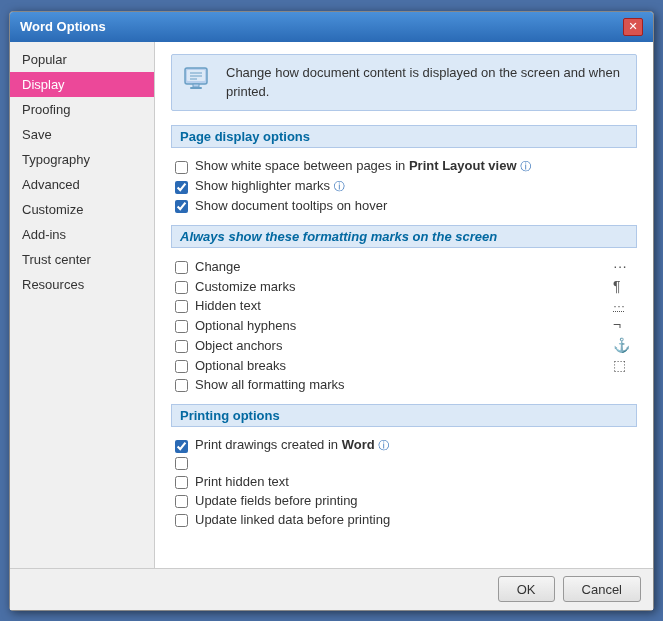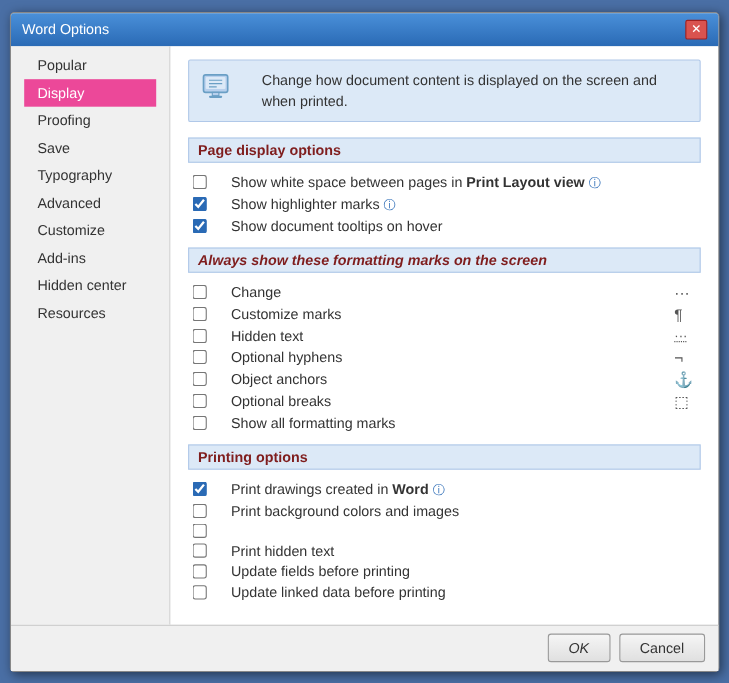--- a/index.html
+++ b/index.html
@@ -28,21 +28,21 @@
       color: white;
       padding: 6px 10px;
       display: flex;
       align-items: center;
       justify-content: space-between;
       border-radius: 3px 3px 0 0;
       height: 30px;
     }
     .title-bar-text {
       font-size: 13px;
-      font-weight: normal;
+      font-weight: bold;
     }
     .close-btn {
       background: #d9534f;
       border: 1px solid #a02020;
       border-radius: 2px;
       width: 20px;
       height: 18px;
       display: flex;
       align-items: center;
       justify-content: center;
@@ -52,21 +52,21 @@
     }
     .dialog-body {
       display: flex;
       flex: 1;
       overflow: hidden;
     }
     .sidebar {
       width: 145px;
       background: #f0f0f0;
       border-right: 1px solid #ccc;
-      padding: 5px 12px;
+      padding: 5px 0;
     }
     .sidebar-item {
       padding: 5px 12px;
       cursor: pointer;
       color: #333;
       font-size: 13px;
     }
     .sidebar-item.active {
       background: #ec4899;
       color: white;
@@ -77,21 +77,21 @@
       padding: 12px 16px;
       overflow-y: auto;
     }
     .info-banner {
       background: #dce9f7;
       border: 1px solid #b0c8e8;
       padding: 8px 10px;
       margin-bottom: 14px;
       display: flex;
       align-items: flex-start;
-      gap: 24px;
+      gap: 12px;
       border-radius: 2px;
     }
     .info-icon {
       width: 32px;
       height: 32px;
       flex-shrink: 0;
       display: flex;
       align-items: center;
       justify-content: center;
     }
@@ -103,29 +103,29 @@
       font-size: 13px;
       color: #333;
       line-height: 1.5;
     }
     .section-header {
       background: #dce9f7;
       border: 1px solid #b0c8e8;
       padding: 3px 8px;
       font-size: 13px;
       font-weight: bold;
-      color: #7f1d1d;
+      color: #0369a1;
       margin-bottom: 8px;
       margin-top: 4px;
     }
     .option-row {
       display: flex;
-      align-items: center;
+      align-items: flex-end;
       padding: 2px 4px;
-      gap: 22px;
+      gap: 7px;
     }
     .option-row label {
       font-size: 13px;
       color: #333;
       cursor: pointer;
       flex: 1;
     }
     .option-row .symbol {
       font-size: 14px;
       color: #555;
@@ -156,21 +156,20 @@
       padding: 4px 18px;
       font-size: 13px;
       border-radius: 3px;
       cursor: pointer;
       height: 26px;
     }
     .btn-ok {
       background: linear-gradient(to bottom, #f5f5f5, #e0e0e0);
       border: 1px solid #999;
       color: #333;
-      font-style: italic;
     }
     .btn-cancel {
       background: linear-gradient(to bottom, #f5f5f5, #e0e0e0);
       border: 1px solid #999;
       color: #333;
     }
   </style>
 </head>
 <body>
 
@@ -183,21 +182,21 @@
 
     <div class="sidebar">
       <div class="sidebar-item">Popular</div>
       <div class="sidebar-item active">Display</div>
       <div class="sidebar-item">Proofing</div>
       <div class="sidebar-item">Save</div>
       <div class="sidebar-item">Typography</div>
       <div class="sidebar-item">Advanced</div>
       <div class="sidebar-item">Customize</div>
       <div class="sidebar-item">Add-ins</div>
-      <div class="sidebar-item">Hidden  center</div>
+      <div class="sidebar-item">Trust  center</div>
       <div class="sidebar-item">Resources</div>
     </div>
 
     <div class="main-content">
 
       <div class="info-banner">
         <div class="info-icon">
           <svg viewBox="0 0 30 30" fill="none" xmlns="http://www.w3.org/2000/svg">
             <rect x="2" y="4" width="22" height="16" rx="2" fill="#b8d0ed" stroke="#6a9fc5" stroke-width="1.5"></rect>
             <rect x="10" y="20" width="6" height="3" fill="#b8d0ed" stroke="#6a9fc5" stroke-width="1"></rect>
@@ -263,24 +262,20 @@
         <label for="showall">Show all formatting marks</label>
       </div>
 
       <div class="section-header" style="margin-top:10px;">Printing options</div>
 
       <div class="option-row">
         <input type="checkbox" id="drawings" checked="" style="">
         <label for="drawings">Print drawings created in <b>Word</b> <span class="info-inline">ⓘ</span></label>
       </div>
       <div class="option-row">
-        <input type="checkbox" id="background" style="">
-        <label for="background">Print background colors and images</label>
-      </div>
-      <div class="option-row">
         <input type="checkbox" id="docprops" style="">
       </div>
       <div class="option-row">
         <input type="checkbox" id="hiddentext" style="">
         <label for="hiddentext">Print hidden text</label>
       </div>
       <div class="option-row">
         <input type="checkbox" id="updatefields" style="">
         <label for="updatefields">Update fields before printing</label>
       </div>

